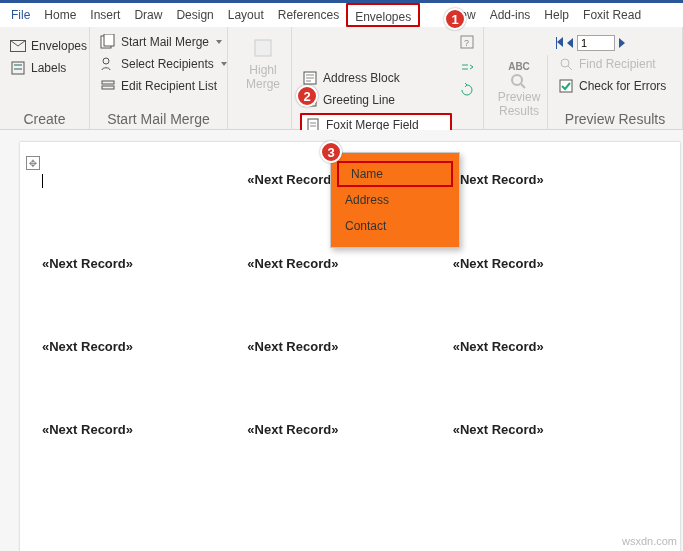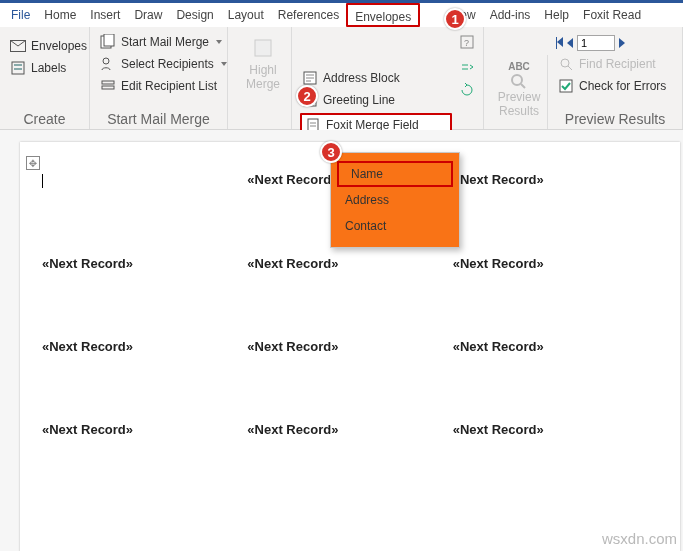--- a/index.html
+++ b/index.html
@@ -189,21 +189,21 @@
     cursor: default;
   }
   .dropdown .dd-item.sel {
     border: 2px solid #c00;
     padding: 4px 12px;
     margin: 0 6px;
   }
   .watermark {
     position:absolute;
     right:6px; bottom:4px;
-    font-size:15px; color:#b9b9b9;
+    font-size:11px; color:#b9b9b9;
     z-index:5;
   }
   svg { display:block; }
 </style>
 </head>
 <body>
 
 <div class="menubar">
   <div class="menu-item file">File</div>
   <div class="menu-item">Home</div>

